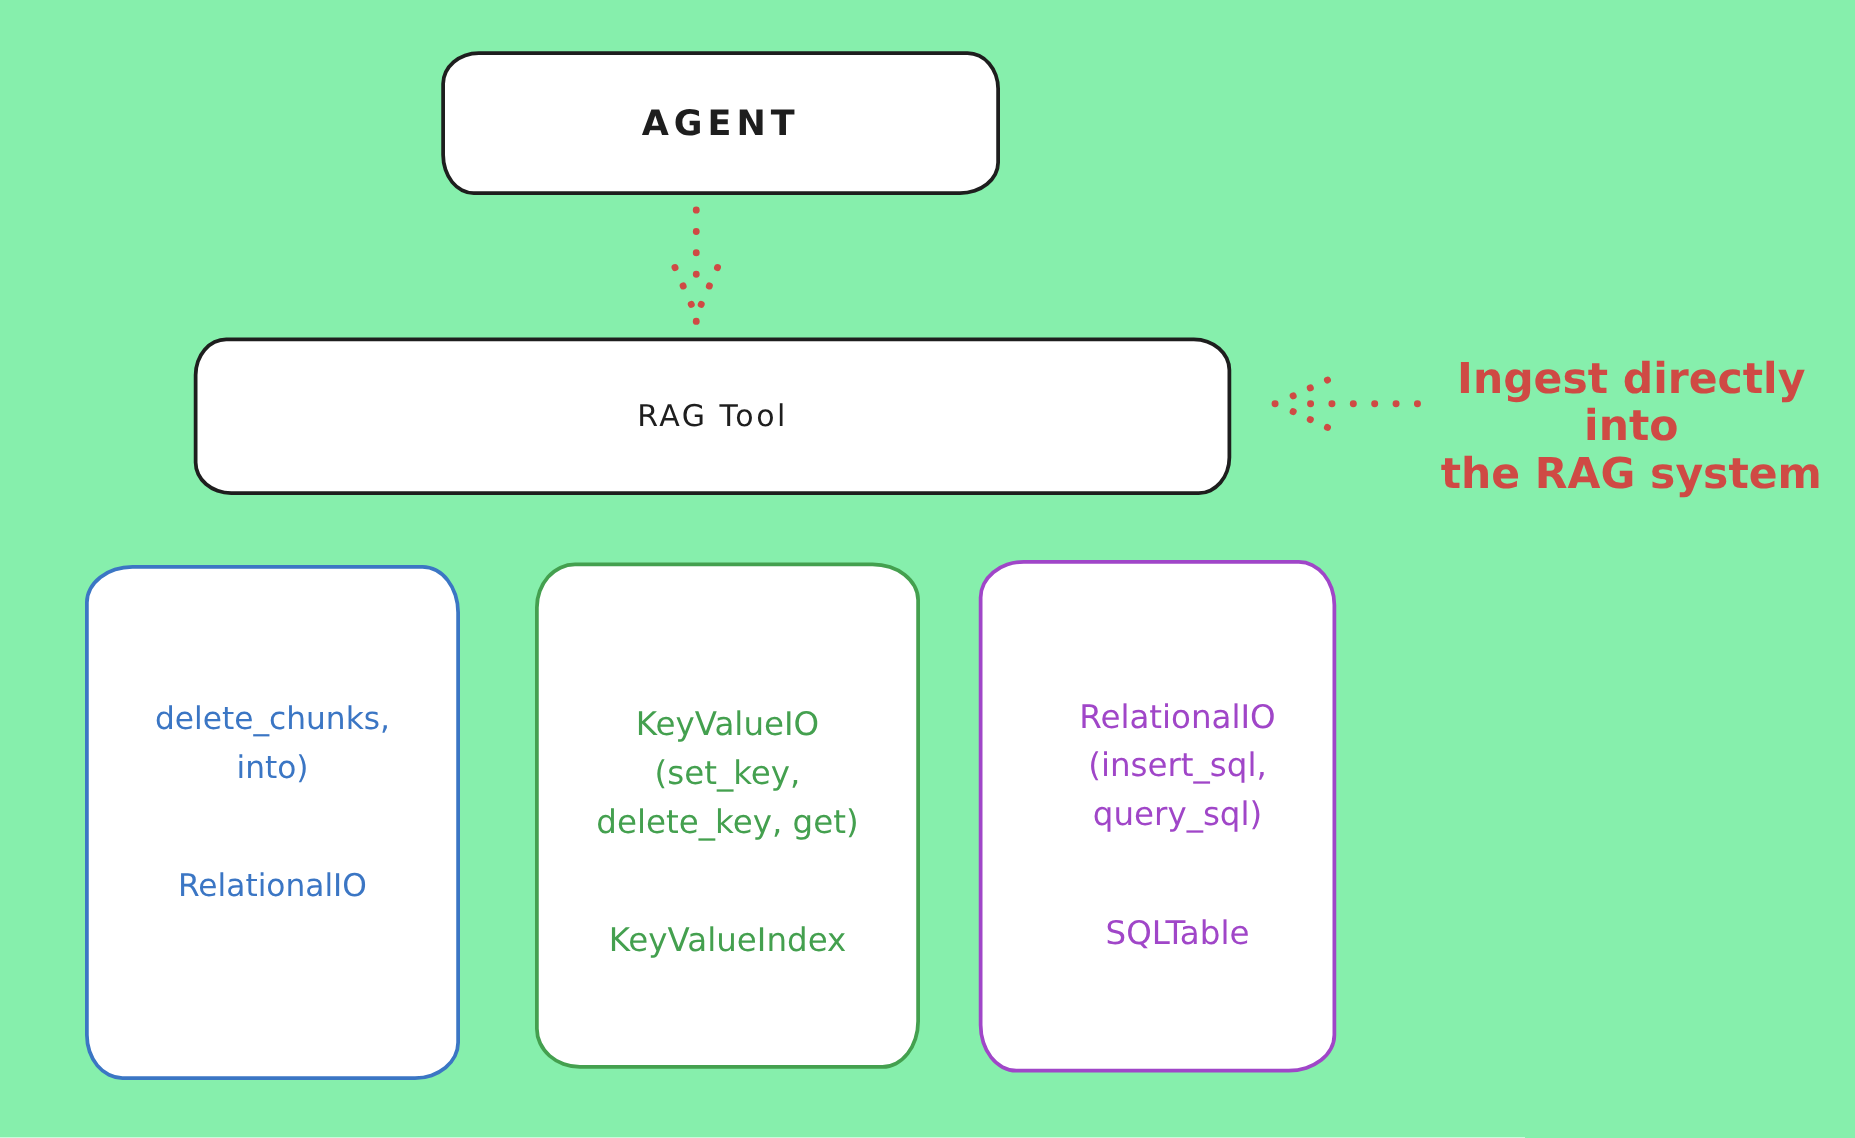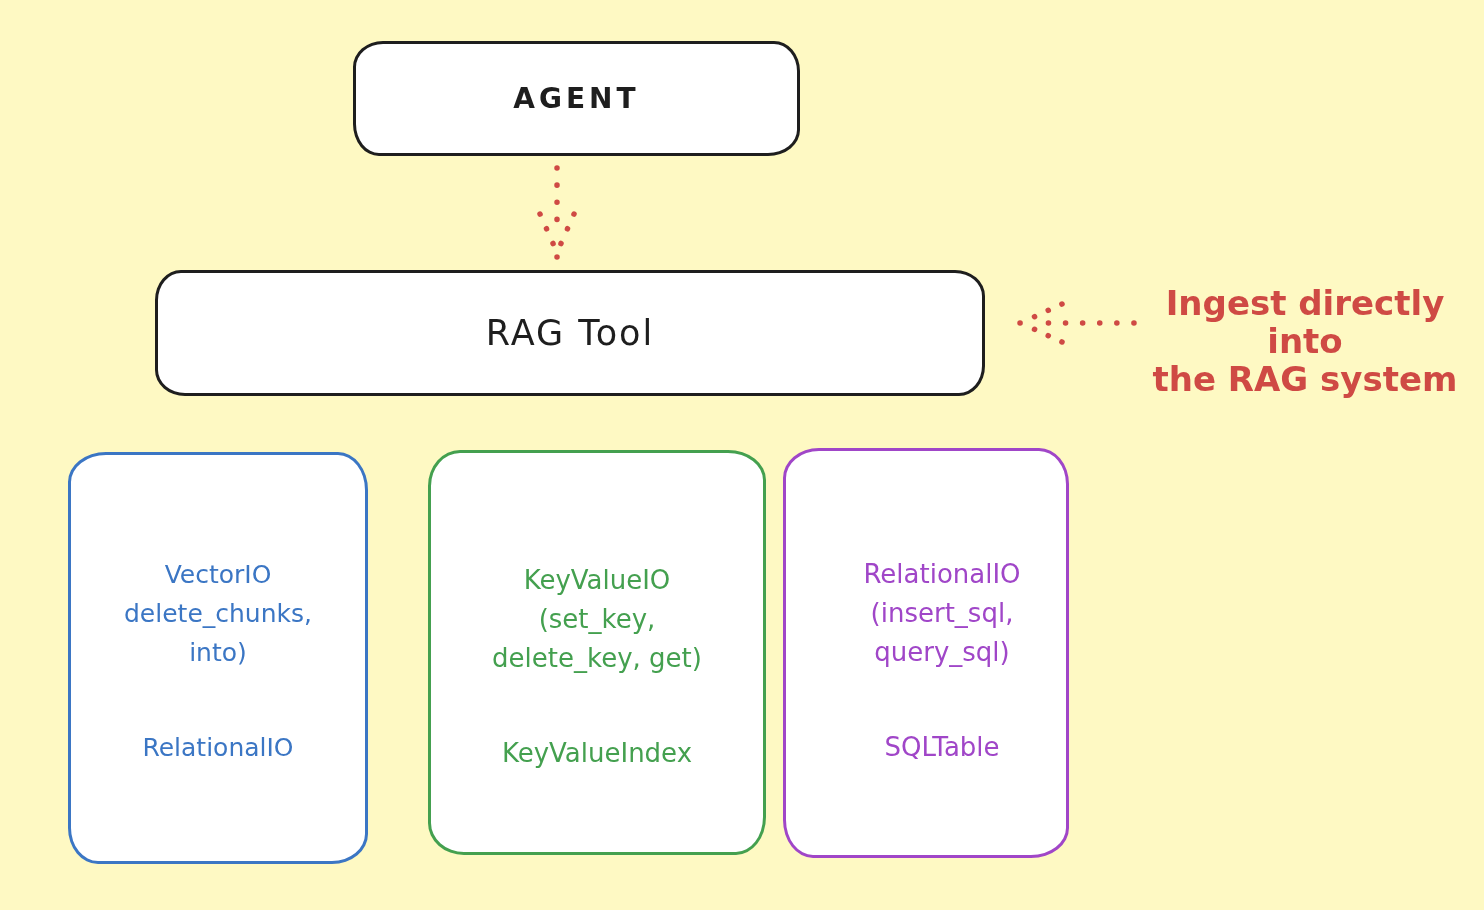--- a/index.html
+++ b/index.html
@@ -4,21 +4,21 @@
 <style>
   html, body {
     margin: 0;
     padding: 0;
     background: #ffffff;
   }
   .canvas {
     position: relative;
     width: 1484px;
     height: 910px;
-    background: #fef9c3;
+    background: #86efac;
     overflow: hidden;
     font-family: "DejaVu Sans", sans-serif;
   }
   
   .black-box {
     position: absolute;
     border: 3.5px solid #1e1e1e;
     background: #ffffff;
     color: #1e1e1e;
     display: flex;
@@ -31,21 +31,21 @@
     width: 447px; height: 115px;
     border-radius: 30px 26px 32px 26px / 26px 30px 26px 32px;
     font-size: 28px;
     letter-spacing: 4px;
     font-weight: bold;
   }
   .rag-box {
     left: 155px; top: 270px;
     width: 830px; height: 126px;
     border-radius: 26px 30px 26px 30px / 30px 26px 30px 26px;
-    font-size: 35px;
+    font-size: 24px;
     letter-spacing: 2px;
   }
   
   .annotation {
     position: absolute;
     left: 1130px; top: 284px;
     width: 350px;
     text-align: center;
     color: #cf4a44;
     font-size: 34px;
@@ -77,21 +77,21 @@
   }
   .io-box-vector {
     left: 68px; top: 452px;
     width: 300px; height: 412px;
     border-color: #3b76c4;
     color: #3b76c4;
     border-radius: 38px 30px 36px 30px / 30px 38px 30px 36px;
   }
   .io-box-keyvalue {
     left: 428px; top: 450px;
-    width: 338px; height: 405px;
+    width: 308px; height: 405px;
     border-color: #44a04f;
     color: #44a04f;
     border-radius: 32px 38px 30px 36px / 36px 30px 38px 32px;
     font-size: 26px;
   }
   .io-box-keyvalue .io-content { padding-top: 108px; }
   .io-box-relational {
     left: 783px; top: 448px;
     width: 286px; height: 410px;
     border-color: #a046c8;
@@ -133,21 +133,20 @@
     </g>
   </svg>
 
   <div class="annotation">
     <div>Ingest directly into</div>
     <div>the RAG system</div>
   </div>
 
   <div class="io-box io-box-vector">
     <div class="io-content">
-      <div>VectorIO</div>
       <div>delete_chunks,</div>
       <div>into)</div>
       <div class="io-index">RelationalIO</div>
     </div>
   </div>
 
   <div class="io-box io-box-keyvalue">
     <div class="io-content">
       <div>KeyValueIO</div>
       <div>(set_key,</div>

